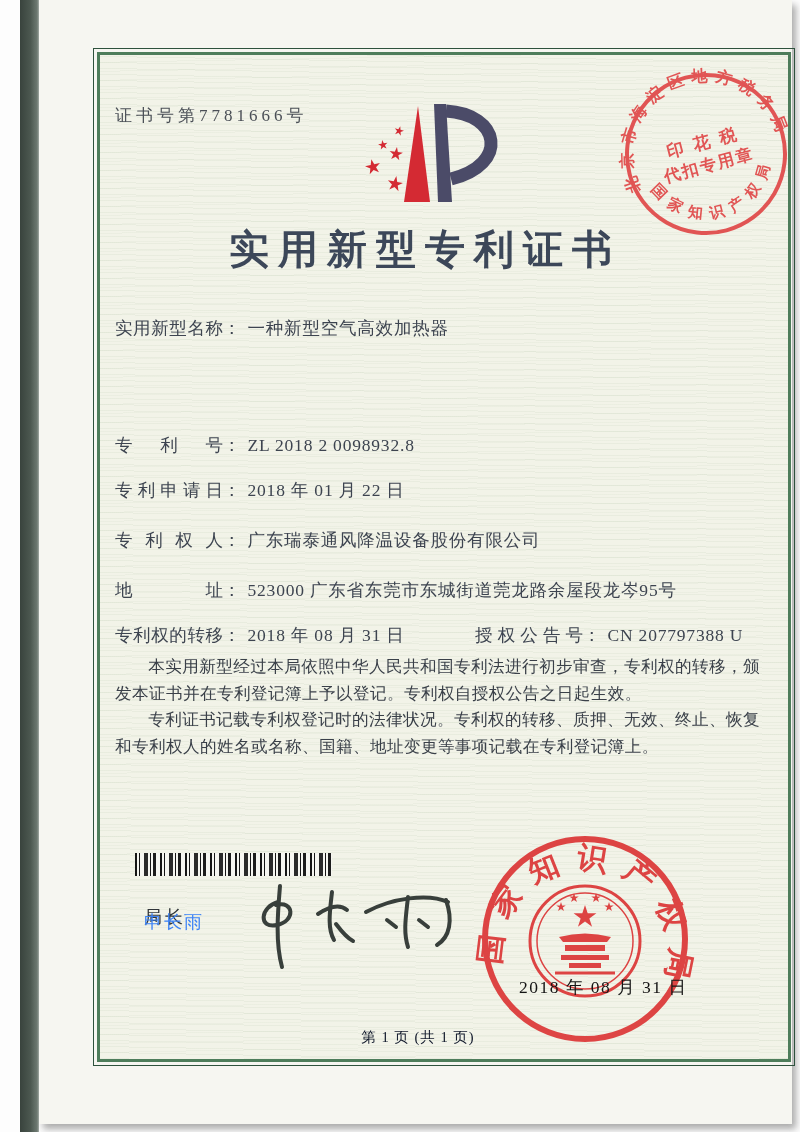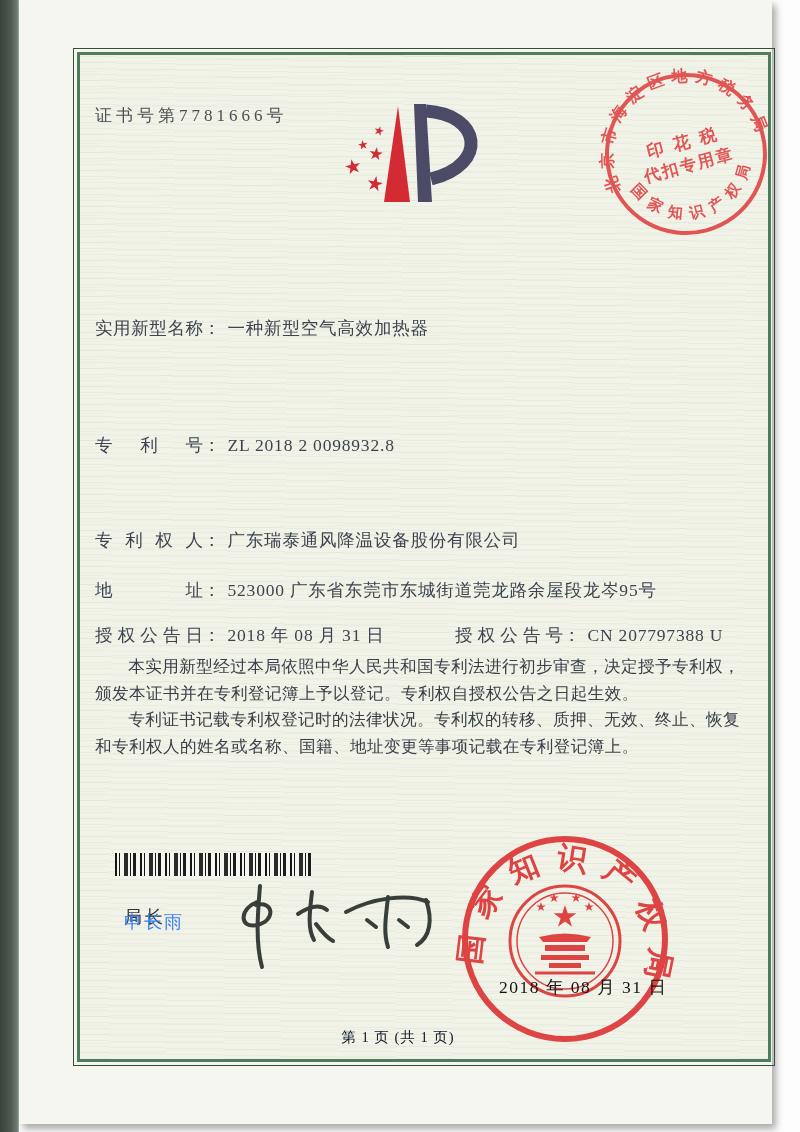--- a/index.html
+++ b/index.html
@@ -1,18 +1,18 @@
 <!DOCTYPE html>
 <html><head>
 <meta charset="utf-8">
 <style>
   html,body{margin:0;padding:0;}
   body{width:800px;height:1132px;background:#fdfdfd;overflow:hidden;
        font-family:"Liberation Serif","DejaVu Serif",serif;}
-  .scene{position:relative;width:688px;height:1132px;}
+  .scene{position:relative;width:688px;height:1132px;margin-left:20px;}
   
   .binding{position:absolute;left:0;top:0;width:19px;height:1132px;
            background:linear-gradient(90deg,#39433d 0%,#4c5850 55%,#6e7a72 90%,#a8b0aa 100%);}
   
   .paper{position:absolute;left:19px;top:0;width:753px;height:1124px;
          background:#f6f6f1;box-shadow:4px 5px 7px rgba(70,70,70,.45);}
   
   .frame{position:absolute;left:58px;top:52px;width:694px;height:1010px;box-sizing:border-box;
          border:3px solid #4e7d5b;outline:1px solid #2e523d;outline-offset:3px;
          background:
@@ -64,44 +64,48 @@
       <path transform="translate(21,67) scale(8) rotate(-12)" d="M0,-1 L0.225,-0.309 0.951,-0.309 0.363,0.118 0.588,0.809 0,0.382 -0.588,0.809 -0.363,0.118 -0.951,-0.309 -0.225,-0.309 Z"></path>
       <path transform="translate(43,84) scale(8) rotate(10)" d="M0,-1 L0.225,-0.309 0.951,-0.309 0.363,0.118 0.588,0.809 0,0.382 -0.588,0.809 -0.363,0.118 -0.951,-0.309 -0.225,-0.309 Z"></path>
       <polygon points="66,6 78,102 52,102"></polygon>
     </g>
     <g fill="#4b4b68">
       <polygon points="82,4 94,4 100,102 86,102"></polygon>
     </g>
     <path d="M94,11 C148,14 158,64 99,79" fill="none" stroke="#4b4b68" stroke-width="13"></path>
   </svg>
 
+  <div class="abs title">实用新型专利证书</div>
 
   <div class="abs row" style="top:316px">
     <span class="f-label">实用新型名称</span><span class="f-colon">：</span><span class="f-value">一种新型空气高效加热器</span>
   </div>
   <div class="abs row" style="top:433px">
     <span class="f-label">专利号</span><span class="f-colon">：</span><span class="f-value">ZL 2018 2 0098932.8</span>
+  </div>
+  <div class="abs row" style="top:478px">
+    <span class="f-label">专利申请日</span><span class="f-colon">：</span><span class="f-value">2018 年 01 月 22 日</span>
   </div>
   <div class="abs row" style="top:528px">
     <span class="f-label">专利权人</span><span class="f-colon">：</span><span class="f-value">广东瑞泰通风降温设备股份有限公司</span>
   </div>
   <div class="abs row" style="top:578px">
     <span class="f-label">地址</span><span class="f-colon">：</span><span class="f-value">523000 广东省东莞市东城街道莞龙路余屋段龙岑95号</span>
   </div>
   <div class="abs row" style="top:623px;width:656px">
     <span>
-      <span class="f-label">授权公告日</span><span class="f-colon">：</span><span class="f-value">2018 年 08 月 31 日</span>
+      <span class="f-label">专利权的转移</span><span class="f-colon">：</span><span class="f-value">2018 年 08 月 31 日</span>
     </span>
     <span class="row-r">
       <span class="f-label">授权公告号</span><span class="f-colon">：</span><span class="f-value">CN 207797388 U</span>
     </span>
   </div>
 
   <div class="abs paras">
-    <p>本实用新型经过本局依照中华人民共和国专利法进行初步审查，决定授予专利权，颁发本证书并在专利登记簿上予以登记。专利权自授权公告之日起生效。</p>
+    <p>本实用新型经过本局依照中华人民共和国专利法进行初步审查，专利权的转移，颁发本证书并在专利登记簿上予以登记。专利权自授权公告之日起生效。</p>
     <p>专利证书记载专利权登记时的法律状况。专利权的转移、质押、无效、终止、恢复和专利权人的姓名或名称、国籍、地址变更等事项记载在专利登记簿上。</p>
   </div>
 
   <div class="abs barcode"></div>
 
   <div class="abs signer-title">局长</div>
   <div class="abs signer-name">申长雨</div>
 
   <svg class="abs sig-svg" width="205" height="92" viewBox="0 0 205 92">
     <g fill="none" stroke="#383f3b" stroke-width="4" stroke-linecap="round">

